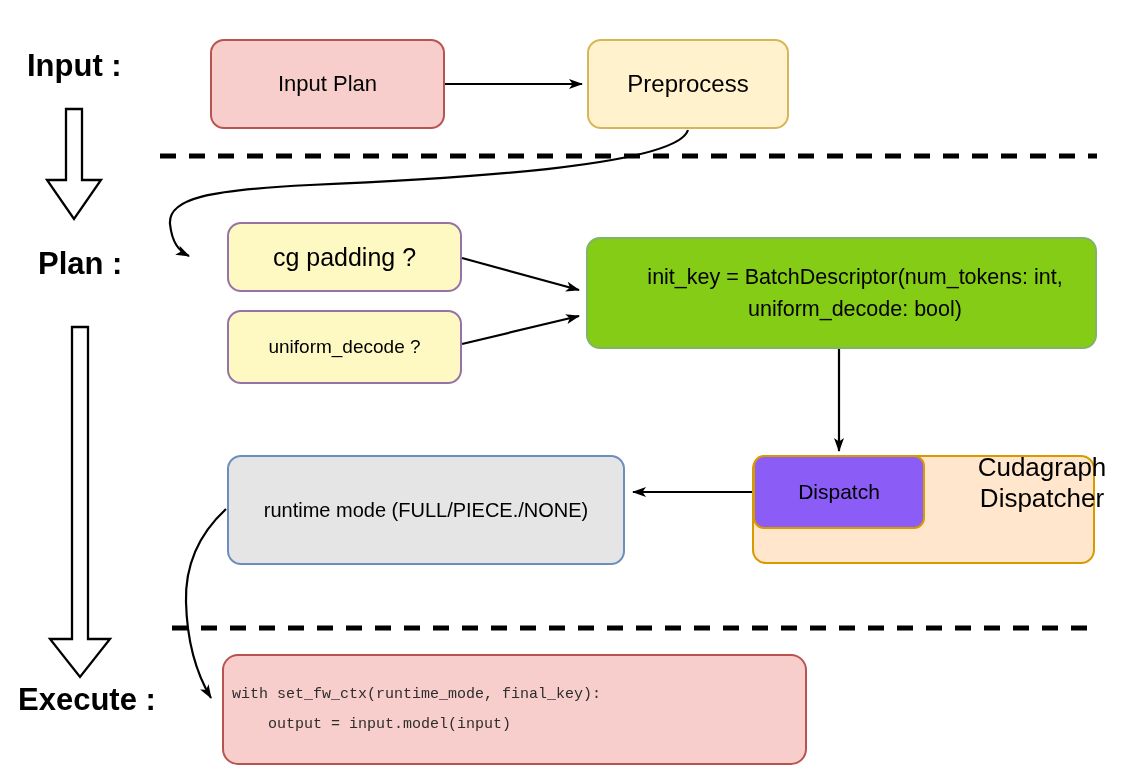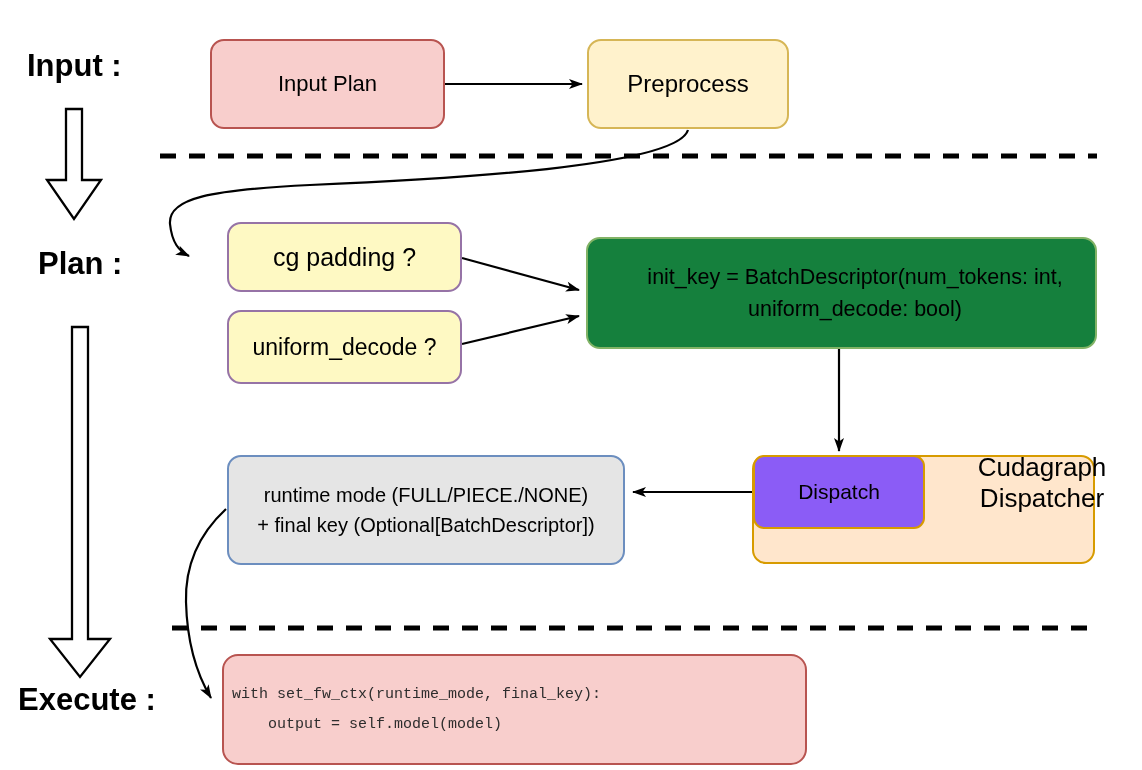--- a/index.html
+++ b/index.html
@@ -14,21 +14,21 @@
   }
   .node{
     position:absolute;box-sizing:border-box;border-radius:14px;
     display:flex;align-items:center;justify-content:center;
     flex-direction:column;color:#000;text-align:center;
   }
   .node span{display:block;white-space:nowrap;}
   .node-red{background:#f8cecc;border:2px solid #b85450;}
   .node-yellow{background:#fff2cc;border:2px solid #d6b656;}
   .node-purple{background:#fef9c3;border:2px solid #9673a6;}
-  .node-green{background:#15803d;border:2px solid #82b366;padding-left:27px;}
+  .node-green{background:#84cc16;border:2px solid #82b366;padding-left:27px;}
   .node-orange-outer{background:#ffe6cc;border:2px solid #d79b00;}
   .node-orange-inner{background:#8b5cf6;border:2px solid #d79b00;border-radius:11px;}
   .node-blue{background:#e5e5e5;border:2px solid #6c8ebf;}
   .label-plain{position:absolute;display:flex;flex-direction:column;align-items:center;justify-content:center;text-align:center;color:#000;}
   .code-box{
     justify-content:center;align-items:flex-start;
     font-family:"Liberation Mono","DejaVu Sans Mono",monospace;
     font-size:15px;line-height:30px;color:#2d2d2d;
     padding-left:8px;text-align:left;border-radius:16px;
   }
@@ -68,40 +68,39 @@
   <div class="node node-red" style="left:210px;top:27px;width:235px;height:90px;font-size:22px;">
     <span>Input Plan</span>
   </div>
   <div class="node node-yellow" style="left:587px;top:27px;width:202px;height:90px;font-size:24px;">
     <span>Preprocess</span>
   </div>
 
   <div class="node node-purple" style="left:227px;top:210px;width:235px;height:70px;font-size:25px;">
     <span>cg padding ?</span>
   </div>
-  <div class="node node-purple" style="left:227px;top:298px;width:235px;height:74px;font-size:23px;">
+  <div class="node node-purple" style="left:227px;top:298px;width:235px;height:74px;font-size:19px;">
     <span>uniform_decode ?</span>
   </div>
   <div class="node node-green" style="left:586px;top:225px;width:511px;height:112px;font-size:21.5px;line-height:32px;">
     <span>init_key = BatchDescriptor(num_tokens: int,</span>
     <span>uniform_decode: bool)</span>
   </div>
 
   <div class="node node-orange-outer" style="left:752px;top:443px;width:343px;height:109px;"></div>
   <div class="node node-orange-inner" style="left:753px;top:443px;width:172px;height:74px;font-size:21px;">
     <span>Dispatch</span>
   </div>
   <div class="label-plain" style="left:925px;top:431px;width:170px;height:80px;font-size:26px;line-height:31px;padding-left:32px;">
     <span>Cudagraph</span>
     <span>Dispatcher</span>
   </div>
 
   <div class="node node-blue" style="left:227px;top:443px;width:398px;height:110px;font-size:20px;line-height:30px;">
     <span>runtime mode (FULL/PIECE./NONE)</span>
-    <span>+ final key (Optional[BatchDescriptor])</span>
   </div>
 
   <div class="node node-red code-box" style="left:222px;top:642px;width:585px;height:111px;">
     <span>with set_fw_ctx(runtime_mode, final_key):</span>
-    <span>    output = self.model(model)</span>
+    <span>    output = input.model(input)</span>
   </div>
 
 </div>
 
 </body></html>

